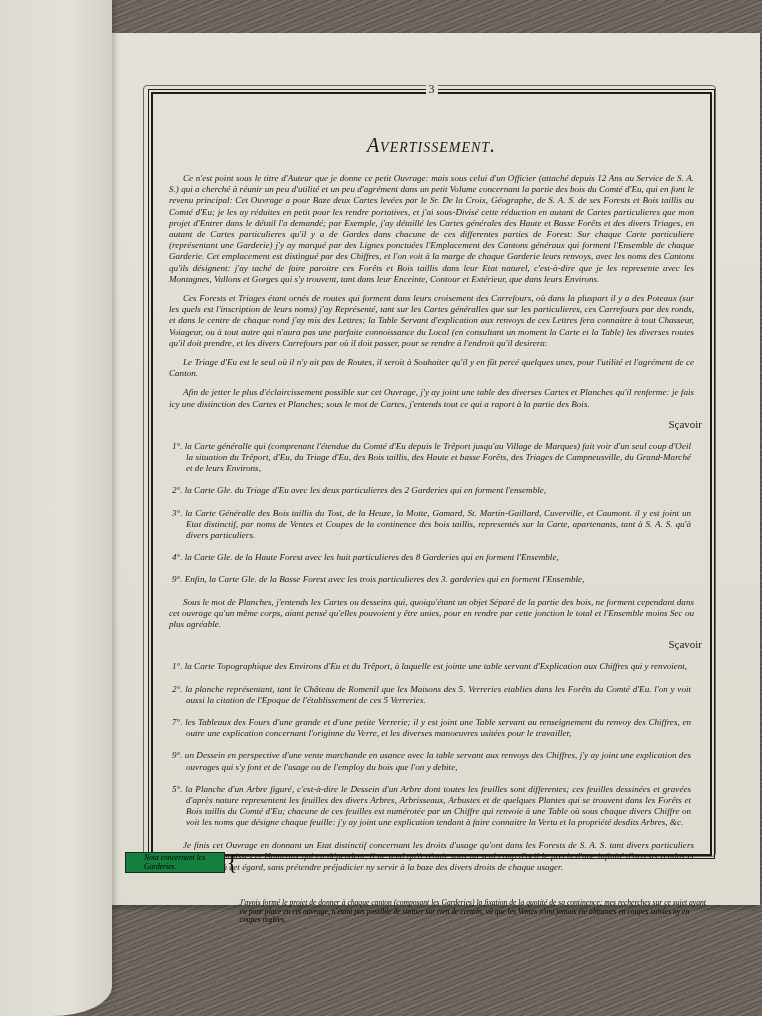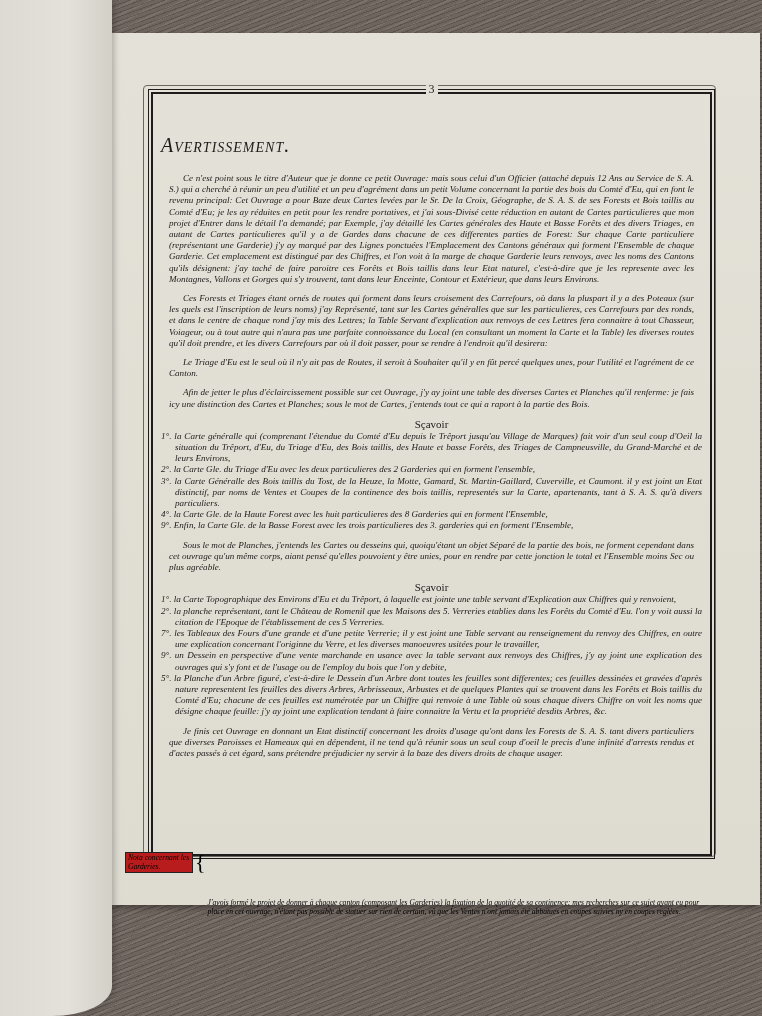--- a/index.html
+++ b/index.html
@@ -38,40 +38,40 @@
   .page-num {
     position:absolute; left:0; right:0; top:-12px; text-align:center;
     font-size:12px; color:#222;
   }
   .page-num span { background:#e2dfd6; padding:0 3px; }
   .content {
     position:absolute; left:8px; right:8px; top:30px;
     color:#1d1b19; font-style:italic;
   }
   .title {
-    text-align:left; font-size:20px; letter-spacing:1px;
+    text-align:center; font-size:20px; letter-spacing:1px;
     font-variant: small-caps; margin:10px 0 16px 0;
   }
   .para {
     font-size:9.1px; line-height:11.2px; text-align:justify; margin:8px;
     text-indent:14px;
   }
   .scavoir {
-    text-align:center; font-style:normal; font-size:11px; margin:4px 0 1px 0;
+    text-align:right; font-style:normal; font-size:11px; margin:4px 0 1px 0;
   }
   .item {
-    font-size:9.1px; line-height:11.2px; text-align:justify; margin:0;
+    font-size:9.1px; line-height:11.2px; text-align:justify; margin:11px;
     padding-left:14px; text-indent:-14px;
   }
   .note {
     position:absolute; left:-28px; right:-2px; bottom:-24px; height:26px;
     display:flex; align-items:flex-start; font-size:7.6px; line-height:8.6px;
   }
   .note-label {
-    width:62px; border:1px solid #222; padding:1px 2px; font-style:italic; background:#b91c1c;
+    width:62px; border:1px solid #222; padding:1px 18px; font-style:italic; background:#15803d;
   }
   .note-brace { font-size:22px; line-height:20px; font-style:normal; margin:0 2px; }
   .note-text { flex:1; font-style:italic;margin-top:47px; }
 </style>
 </head>
 <body>
 
 <div class="left-page"></div>
 <div class="right-page"></div>
 <div class="plate"></div>

